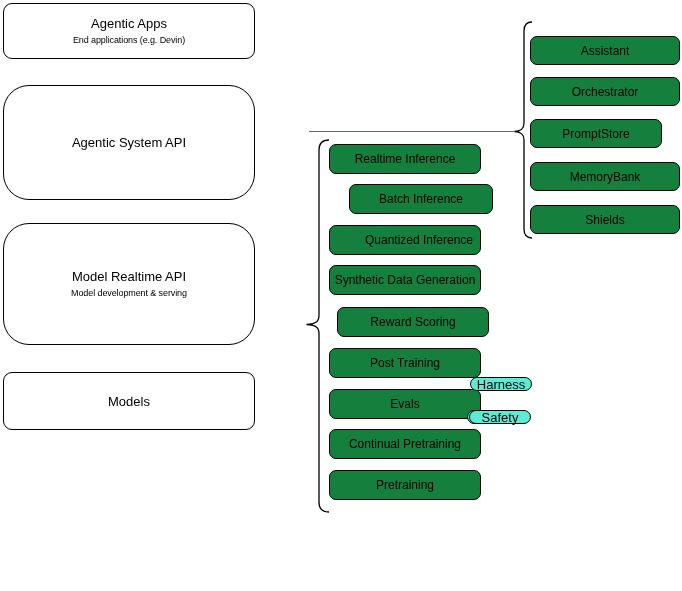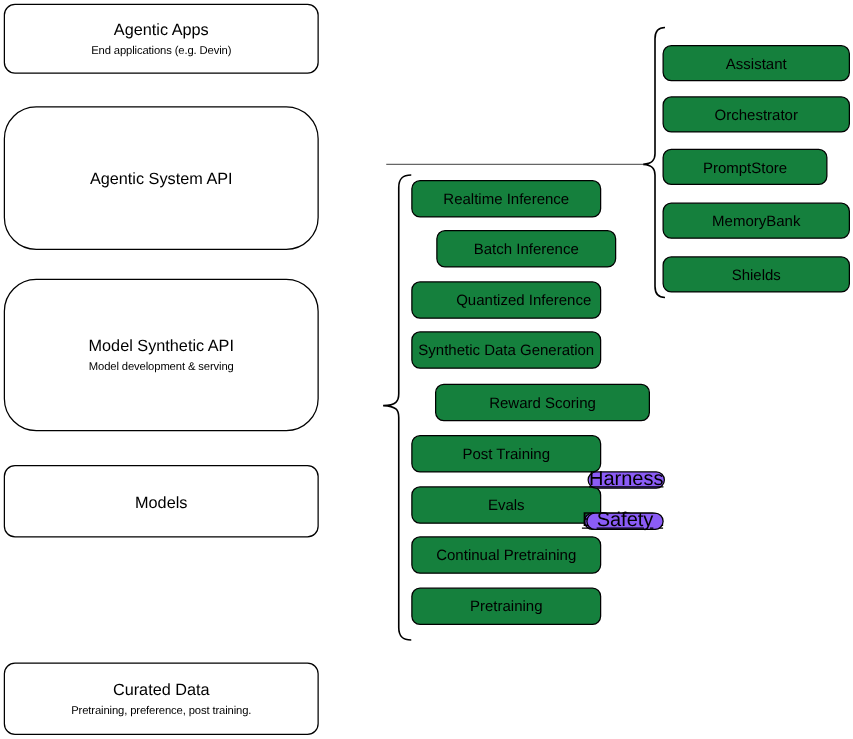--- a/index.html
+++ b/index.html
@@ -20,56 +20,52 @@
   #b-toolapi{top:223px;height:122px;border-radius:26px;}
   #b-models {top:372px;height:58px; border-radius:9px;}
   #b-hw     {top:448px;height:59px; border-radius:9px;}
   #b-data   {top:530px;height:58px; border-radius:9px;}
   .small-box{
     position:absolute;background:#15803d;border:1.3px solid #000;border-radius:7px;
     box-sizing:border-box;display:flex;align-items:center;justify-content:center;
     font-size:12px;text-align:center;z-index:1;
   }
   .pill{
-    position:absolute;background:#8b5cf6;border:1.3px solid #000;border-radius:8px;
+    position:absolute;background:#5eead4;border:1.3px solid #000;border-radius:8px;
     box-sizing:border-box;display:flex;align-items:center;justify-content:center;
-    font-size:16px;z-index:3;text-decoration:underline;
+    font-size:13px;z-index:3;
   }
   svg.lines{position:absolute;left:0;top:0;z-index:2;pointer-events:none;}
 </style>
 </head>
 <body>
 
 <div class="canvas">
 
   <div class="node big" id="b-apps">
     <div class="t">Agentic Apps</div>
     <div class="s">End applications (e.g. Devin)</div>
   </div>
   <div class="node big" id="b-sysapi">
     <div class="t">Agentic System API</div>
   </div>
   <div class="node big" id="b-toolapi">
-    <div class="t">Model Synthetic API</div>
+    <div class="t">Model Realtime API</div>
     <div class="s">Model development &amp; serving</div>
   </div>
   <div class="node big" id="b-models">
     <div class="t">Models</div>
-  </div>
-  <div class="node big" id="b-data">
-    <div class="t">Curated Data</div>
-    <div class="s">Pretraining, preference, post training.</div>
   </div>
 
   <div id="toolchain-col">
       <div class="small-box" style="left: 329px; top: 144px; width: 152px; height: 30px;">Realtime Inference</div>
       <div class="small-box" style="left: 329px; top: 184px; width: 144px; height: 30px; margin-left: 20px;">Batch Inference</div>
       <div class="small-box" style="left: 329px; top: 225px; width: 152px; height: 30px; padding-left: 28px;">Quantized Inference</div>
       <div class="small-box" style="left: 329px; top: 265px; width: 152px; height: 30px;">Synthetic Data Generation</div>
-      <div class="small-box" style="left: 348px; top: 307px; width: 172px; height: 30px;">Reward Scoring</div>
+      <div class="small-box" style="left: 337px; top: 307px; width: 152px; height: 30px;">Reward Scoring</div>
       <div class="small-box" style="left: 329px; top: 348px; width: 152px; height: 30px;">Post Training</div>
       <div class="small-box" style="left: 329px; top: 389px; width: 152px; height: 30px;">Evals</div>
       <div class="small-box" style="left: 329px; top: 429px; width: 152px; height: 30px;">Continual Pretraining</div>
       <div class="small-box" style="left: 329px; top: 470px; width: 152px; height: 30px;">Pretraining</div>
     </div>
   <div id="pill-group">
       <div class="pill" style="left: 470px; top: 377px; width: 62px; height: 14px;">Harness</div>
       <div class="pill" style="left: 467px; top: 394px; width: 62px; height: 14px; margin-top: 16px;">EvalData</div>
       <div class="pill" style="left: 469px; top: 410px; width: 62px; height: 14px;">Safety</div>
     </div>

